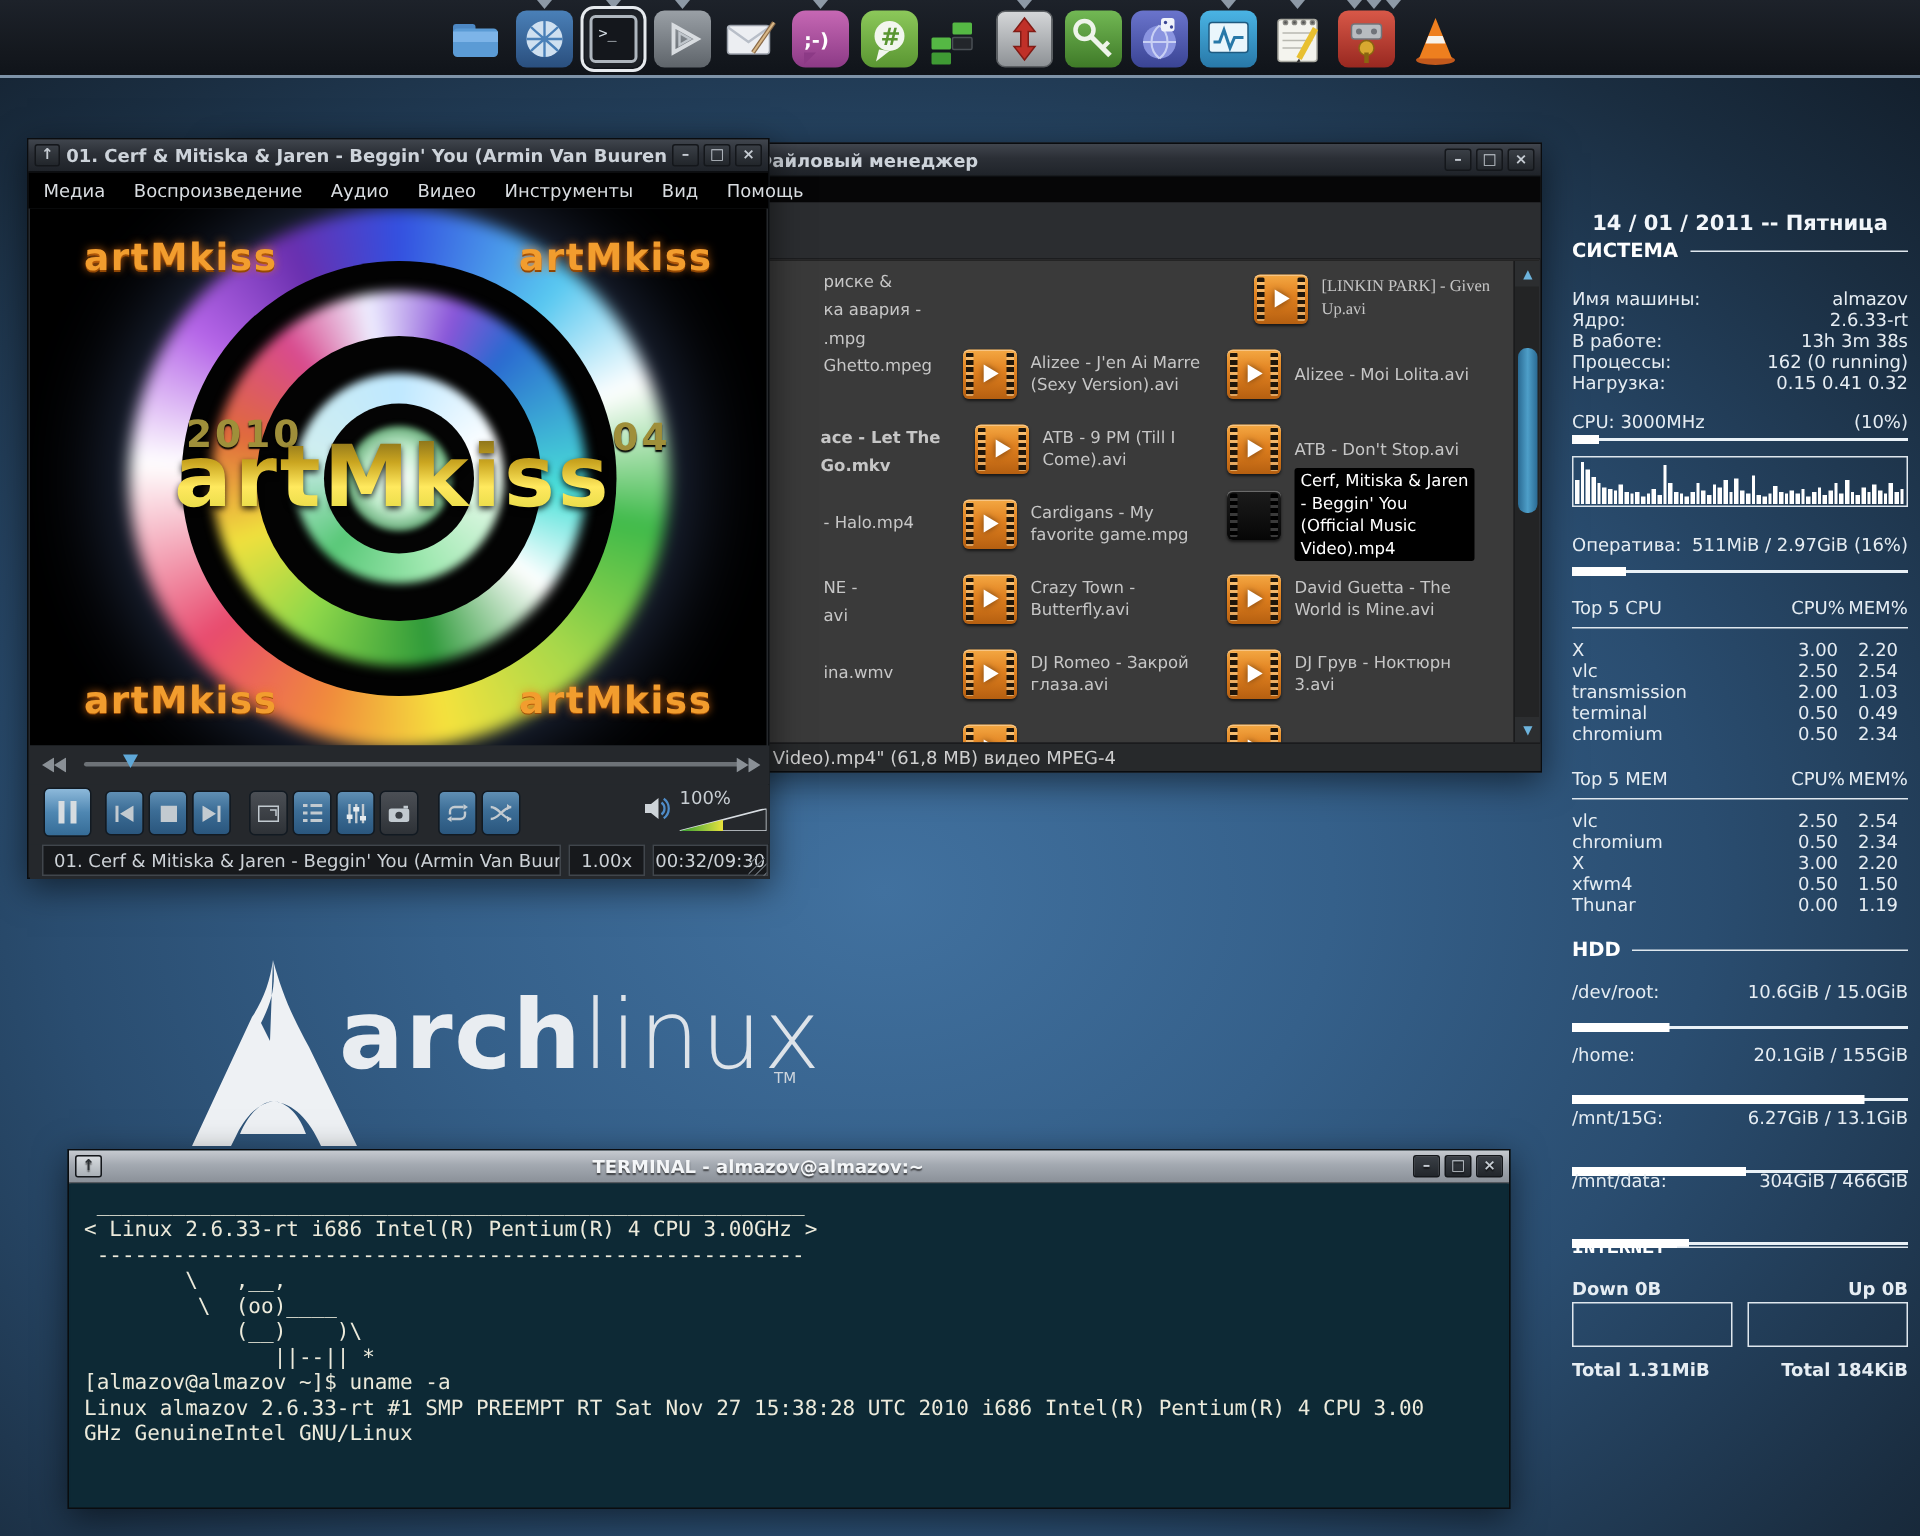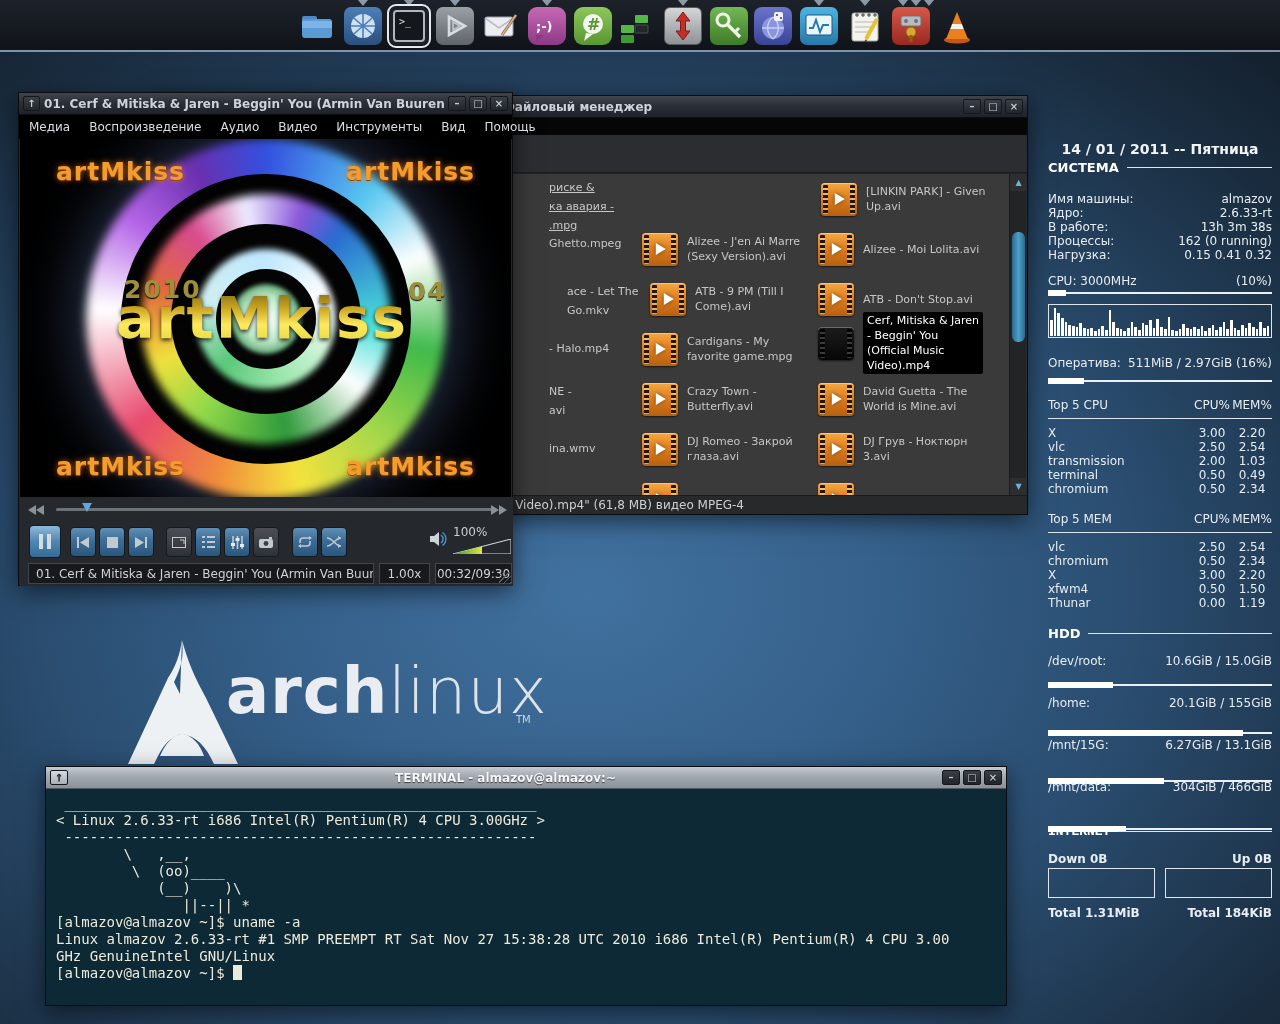--- a/index.html
+++ b/index.html
@@ -357,25 +357,25 @@
       <div class="wbtn-group">
         <div class="wbtn">–</div>
         <div class="wbtn">□</div>
         <div class="wbtn">×</div>
       </div>
     </div>
     <div class="fm-menustrip" style="top:22px; height:17px;"></div>
     <div class="fm-toolstrip" style="top:39px; height:38px;"></div>
     <div class="fm-list" style="left:1px; top:77px; right:1px; bottom:19px;">
 
-      <div class="ffrag" style="left:399px; top:4px;text-decoration:underline;">риске &amp;
+      <div class="ffrag" style="left:399px; top:4px;">риске &amp;
 ка авария -
 .mpg</div>
       <div class="ffrag" style="left:399px; top:60px;">Ghetto.mpeg</div>
-      <div class="ffrag" style="left:417px; top:108px;">ace - Let The
+      <div class="ffrag" style="left:397px; top:108px;font-weight:bold;">ace - Let The
 Go.mkv</div>
       <div class="ffrag" style="left:399px; top:165px;">- Halo.mp4</div>
       <div class="ffrag" style="left:399px; top:208px;">NE -
 avi</div>
       <div class="ffrag" style="left:399px; top:265px;">ina.wmv</div>
 
       <div class="fitem" style="left:492px; top:52px; width:172px;">
           <div class="ficon">
             <i class="fplay"></i>
           </div>
@@ -404,21 +404,21 @@
             <i class="fplay"></i>
           </div>
           <div class="flabel" style="width:118px;">Crazy Town - Butterfly.avi</div>
         </div>
       <div class="fitem" style="left:492px; top:302px; width:172px;">
           <div class="ficon">
             <i class="fplay"></i>
           </div>
         </div>
 
-      <div class="fitem" style="left:671px; top:2px;  width:186px;">
+      <div class="fitem" style="left:686px; top:2px;  width:186px;font-family:Liberation Serif, serif;">
           <div class="ficon">
             <i class="fplay"></i>
           </div>
           <div class="flabel" style="width:134px;">[LINKIN PARK] - Given Up.avi</div>
         </div>
       <div class="fitem" style="left:668px; top:102px; width:186px;">
           <div class="ficon">
             <i class="fplay"></i>
           </div>
           <div class="flabel" style="width:134px;">ATB - Don't Stop.avi</div>
@@ -630,21 +630,20 @@
       <div class="tline"> ________________________________________________________</div>
       <div class="tline">&lt; Linux 2.6.33-rt i686 Intel(R) Pentium(R) 4 CPU 3.00GHz &gt;</div>
       <div class="tline"> --------------------------------------------------------</div>
       <div class="tline">        \   ,__,</div>
       <div class="tline">         \  (oo)____</div>
       <div class="tline">            (__)    )\</div>
       <div class="tline">               ||--|| *</div>
       <div class="tline">[almazov@almazov ~]$ uname -a</div>
       <div class="tline">Linux almazov 2.6.33-rt #1 SMP PREEMPT RT Sat Nov 27 15:38:28 UTC 2010 i686 Intel(R) Pentium(R) 4 CPU 3.00</div>
       <div class="tline">GHz GenuineIntel GNU/Linux</div>
-      <div class="tline"><span>[almazov@almazov ~]$ </span><span class="cursor"></span></div>
     </div>
   </div>
 
   <div class="panel">
     <span class="dock-mark" style="left:358px;"></span>
     <span class="dock-mark" style="left:404px;"></span>
     <span class="dock-mark" style="left:450px;"></span>
     <span class="dock-mark" style="left:542px;"></span>
     <span class="dock-mark" style="left:678px;"></span>
     <span class="dock-mark" style="left:814px;"></span>

